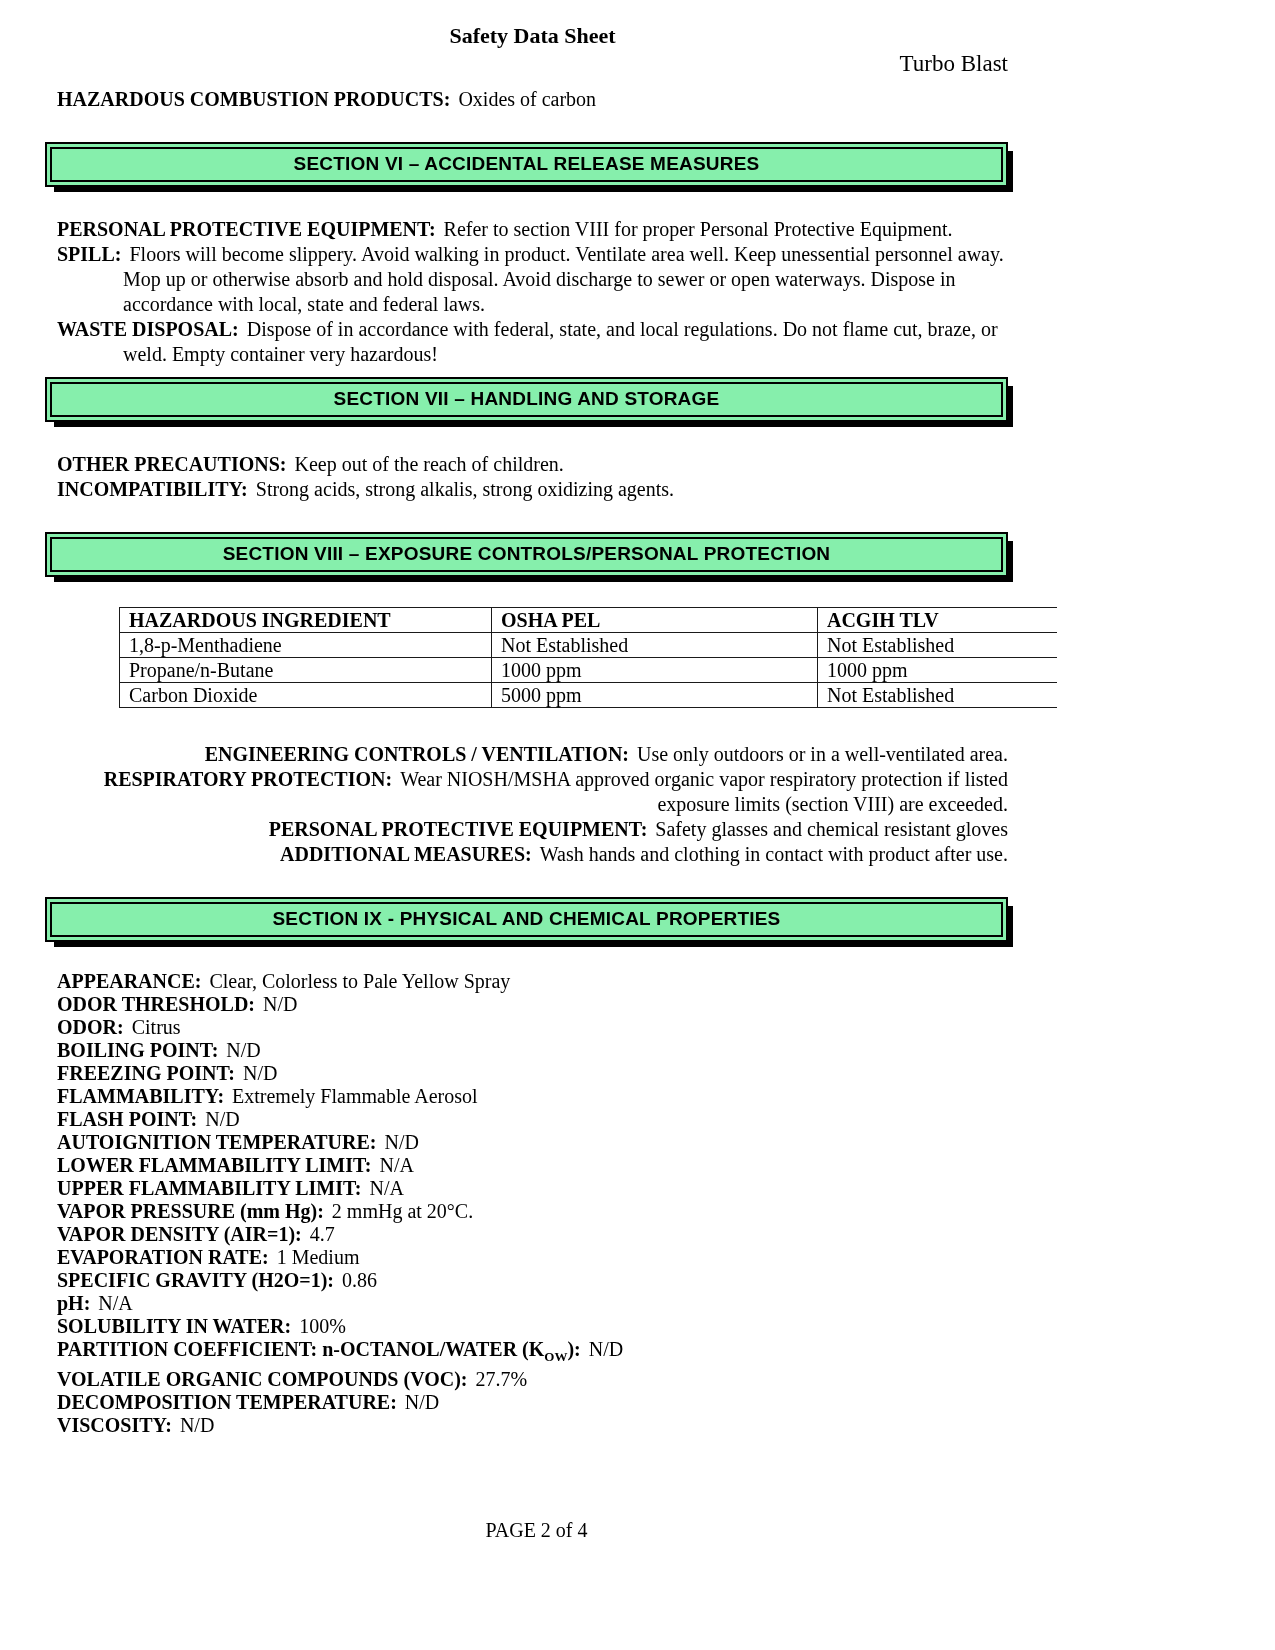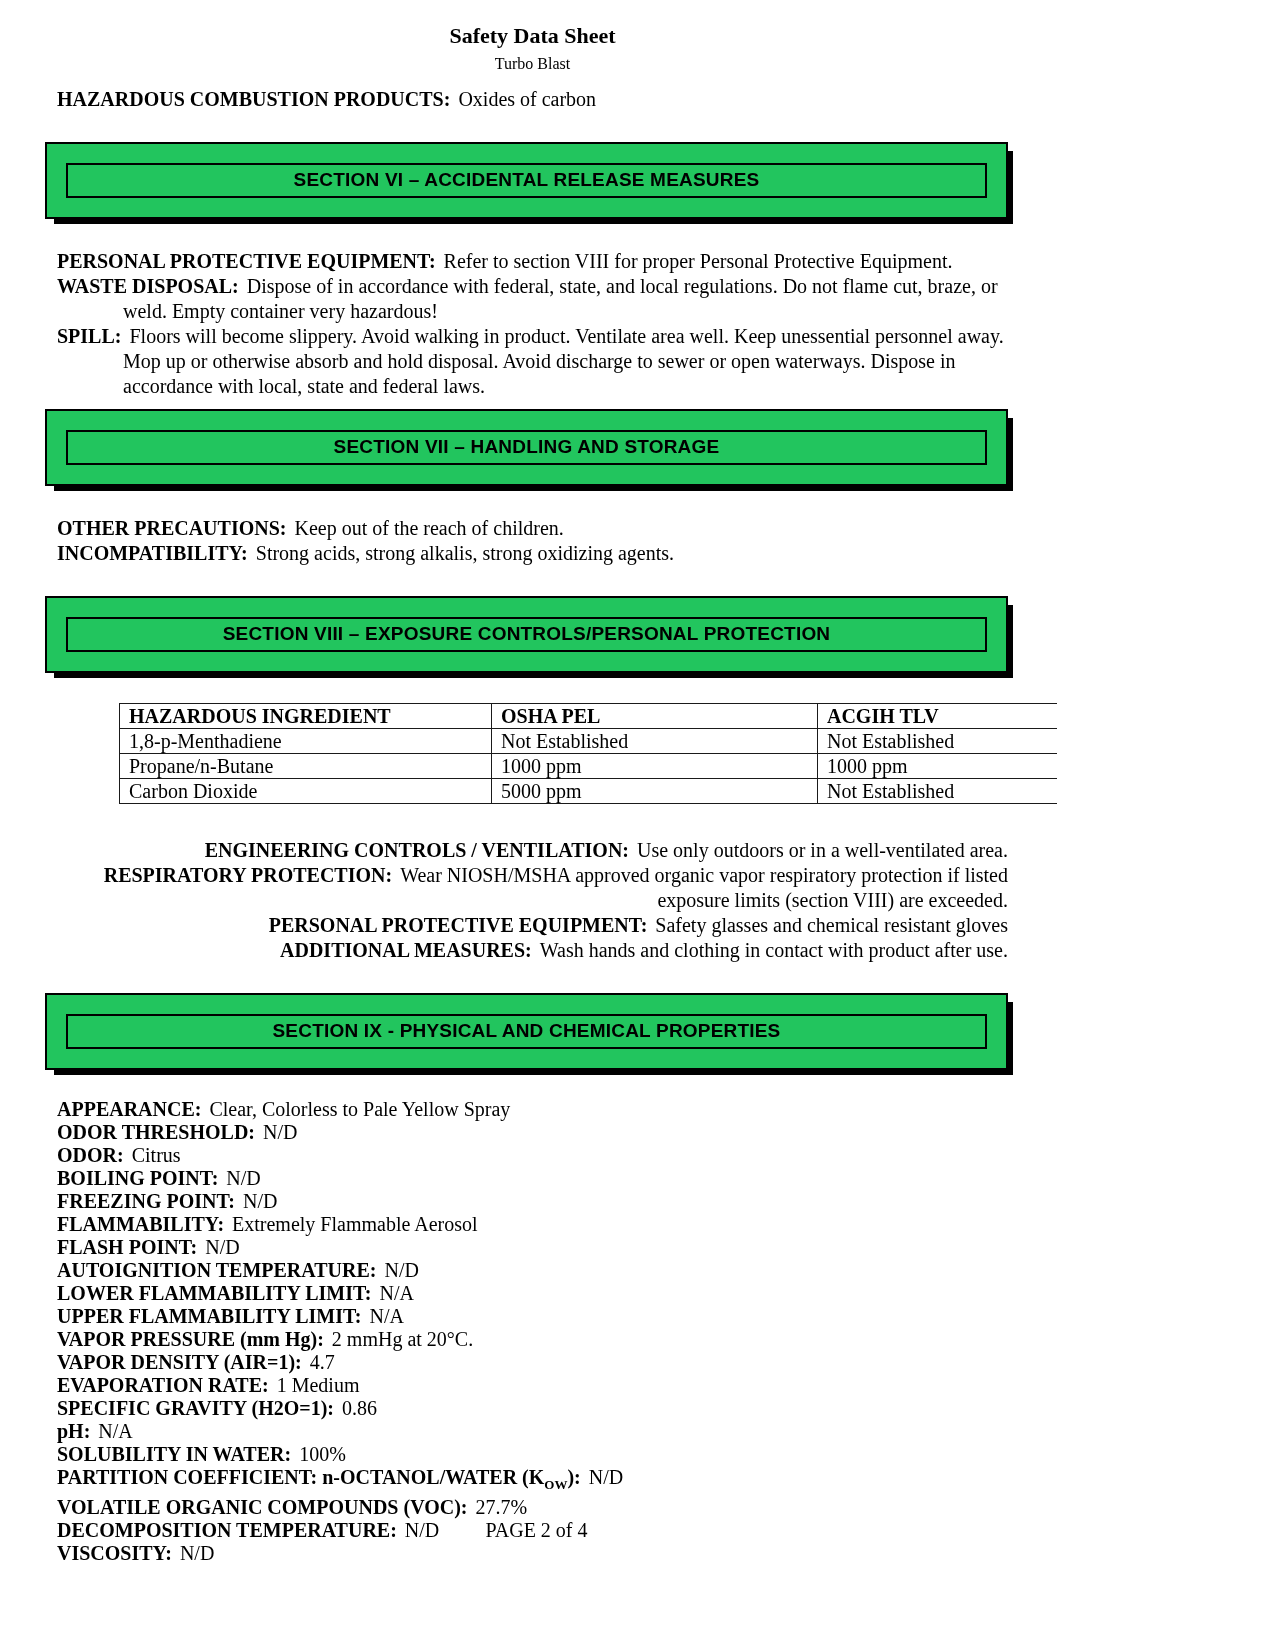--- a/index.html
+++ b/index.html
@@ -18,41 +18,41 @@
     color: #000000;
     overflow: hidden;
   }
   .doc-title {
     text-align: center;
     font-weight: bold;
     font-size: 22px;
     line-height: 28px;
   }
   .doc-subtitle {
-    text-align: center;
-    font-size: 16px;
+    text-align: right;
+    font-size: 23px;
     line-height: 27px;
     margin-bottom: 10px;
   }
   .entry {
     margin: 0;
     font-size: 20px;
     line-height: 25px;
     padding-left: 66px;
     text-indent: -66px;
   }
   .entry .lbl { font-weight: bold; }
   .entry .val { margin-left: 8px; }
   .section-box {
     box-sizing: border-box;
     margin: 30px 0 0 -12px;
     width: calc(100% + 12px);
     border: 2px solid #000000;
-    padding: 19px;
-    background: #22c55e;
+    padding: 3px;
+    background: #86efac;
     box-shadow: 7px 7px 0 -2px #000000;
   }
   .section-box.tight { margin-top: 10px; }
   .section-box-inner {
     border: 2px solid #000000;
     text-align: center;
     font-family: "Liberation Sans", "DejaVu Sans", sans-serif;
     font-weight: bold;
     font-size: 19px;
     line-height: 24px;
@@ -105,22 +105,22 @@
 
   <div>
     <p class="entry"><span class="lbl">HAZARDOUS COMBUSTION PRODUCTS:</span><span class="val">Oxides of carbon</span></p>
   </div>
 
   <div class="section-box">
     <div class="section-box-inner">SECTION VI – ACCIDENTAL RELEASE MEASURES</div>
   </div>
   <div class="entries">
     <p class="entry"><span class="lbl">PERSONAL PROTECTIVE EQUIPMENT:</span><span class="val">Refer to section VIII for proper Personal Protective Equipment.</span></p>
+    <p class="entry"><span class="lbl">SPILL:</span><span class="val">Floors will become slippery. Avoid walking in product. Ventilate area well. Keep unessential personnel away. Mop up or otherwise absorb and hold disposal. Avoid discharge to sewer or open waterways. Dispose in accordance with local, state and federal laws.</span></p>
     <p class="entry"><span class="lbl">WASTE DISPOSAL:</span><span class="val">Dispose of in accordance with federal, state, and local regulations. Do not flame cut, braze, or weld.  Empty container very hazardous!</span></p>
-    <p class="entry"><span class="lbl">SPILL:</span><span class="val">Floors will become slippery. Avoid walking in product. Ventilate area well. Keep unessential personnel away. Mop up or otherwise absorb and hold disposal. Avoid discharge to sewer or open waterways. Dispose in accordance with local, state and federal laws.</span></p>
   </div>
 
   <div class="section-box tight">
     <div class="section-box-inner">SECTION VII – HANDLING AND STORAGE</div>
   </div>
   <div class="entries">
     <p class="entry"><span class="lbl">OTHER PRECAUTIONS:</span><span class="val">Keep out of the reach of children.</span></p>
     <p class="entry"><span class="lbl">INCOMPATIBILITY:</span><span class="val">Strong acids, strong alkalis, strong oxidizing agents.</span></p>
   </div>
 

